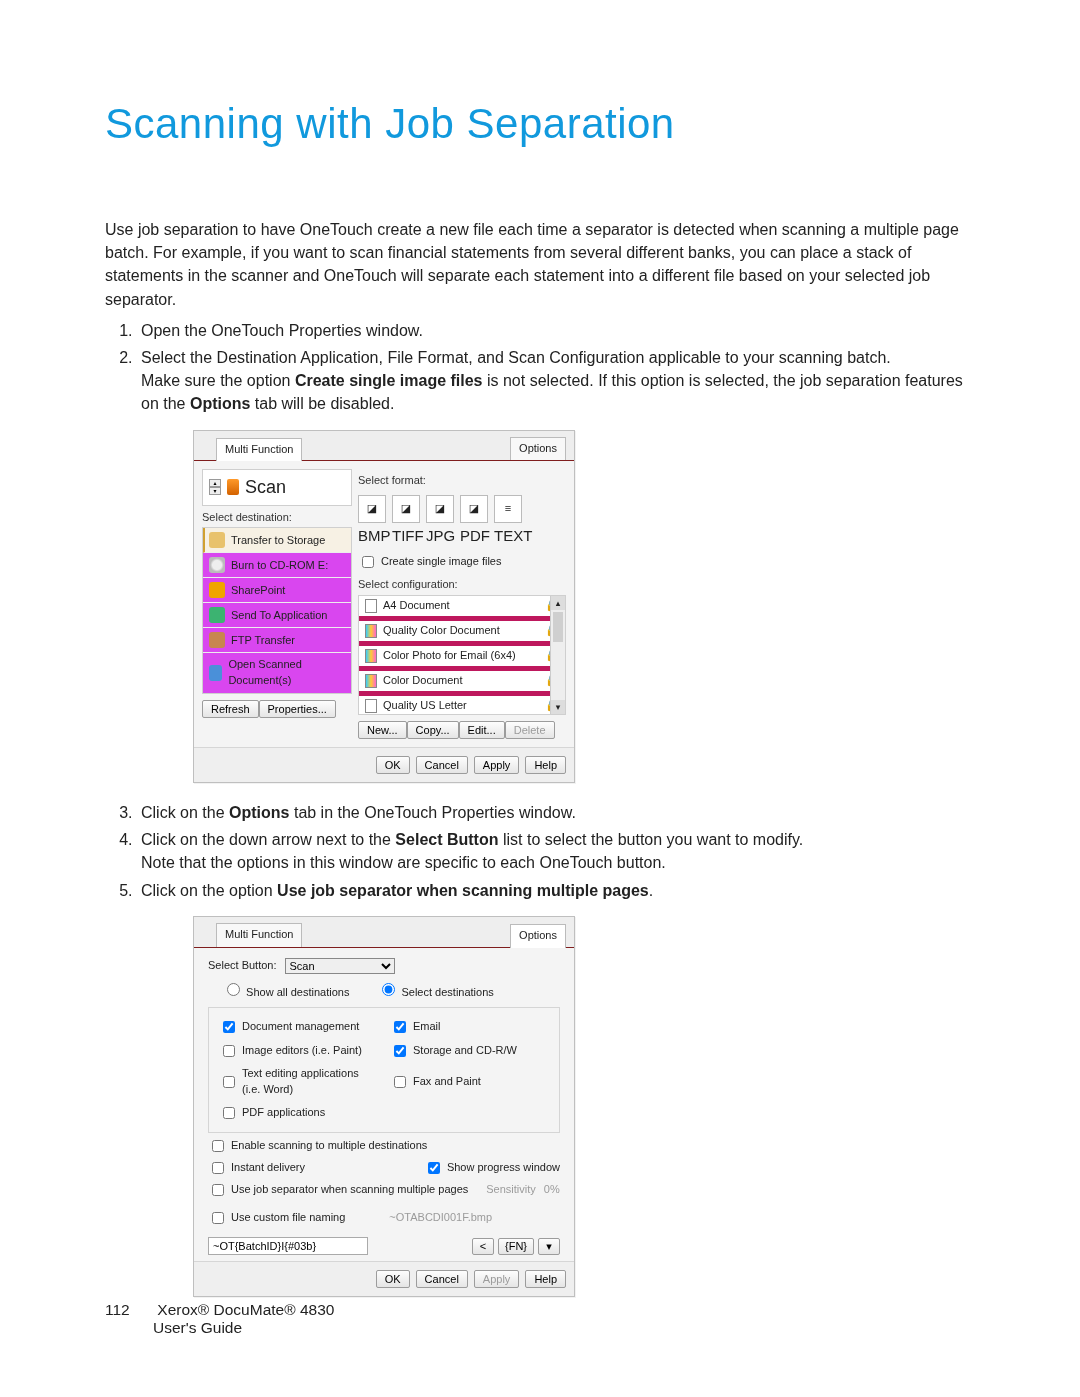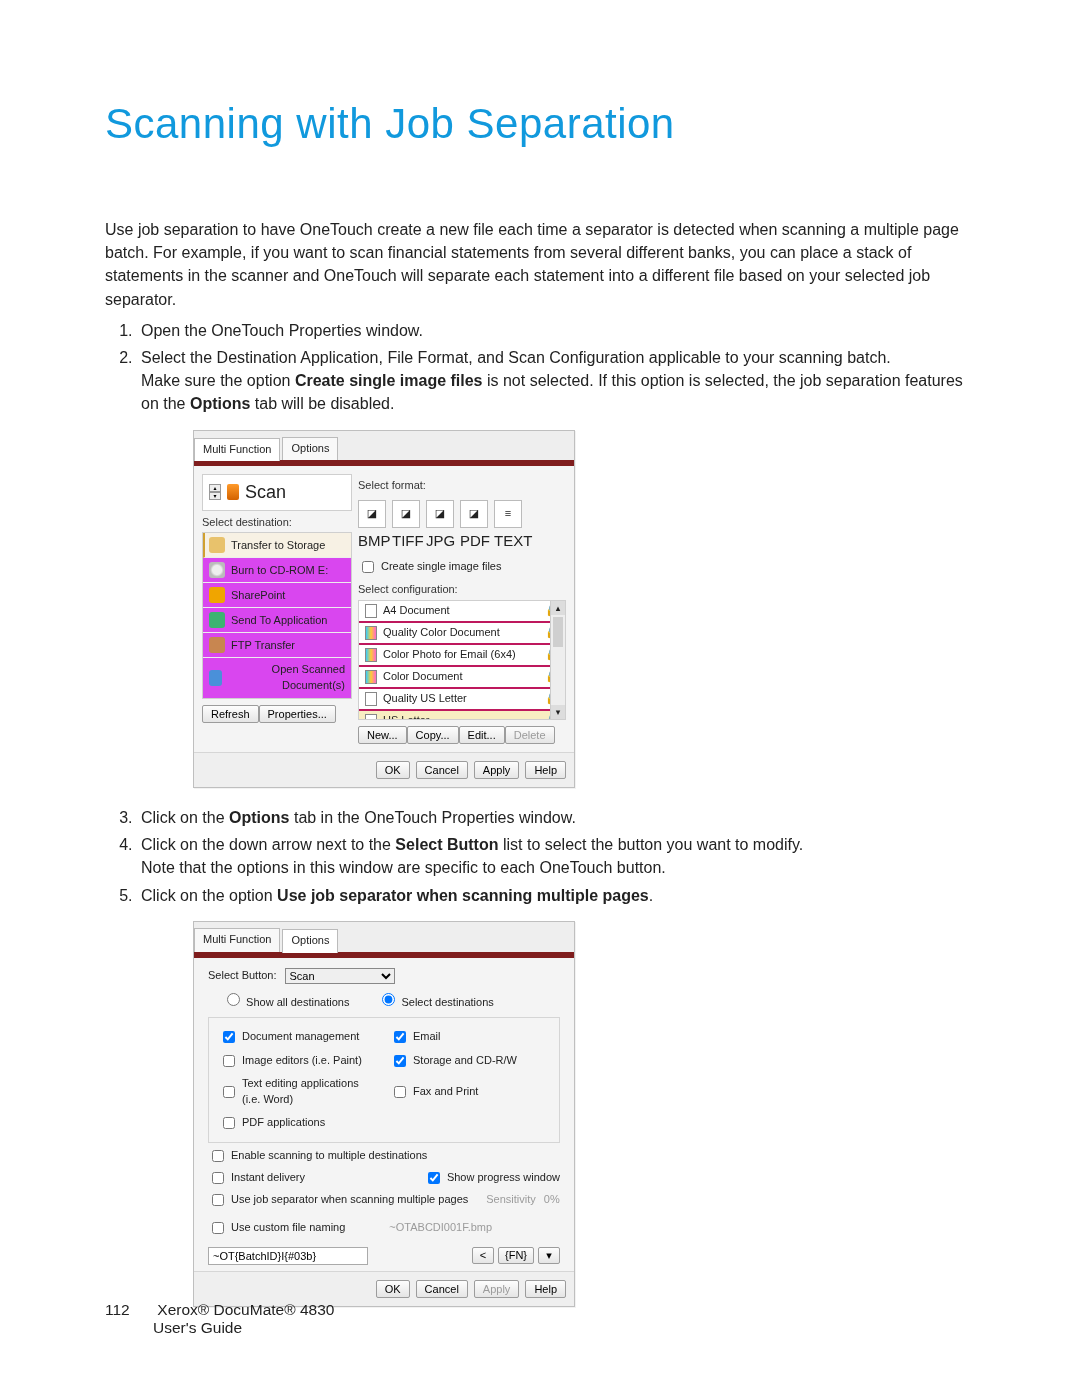--- a/index.html
+++ b/index.html
@@ -5,58 +5,58 @@
 html, body { margin:0; padding:0; background:#fff; font-family:"Segoe UI",Arial,sans-serif; color:#222; }
 .page { width:1080px; height:1397px; position:relative; box-sizing:border-box; padding:100px 105px 60px 105px; }
 h1.title { font-family:"Segoe UI Light","Segoe UI",Arial,sans-serif; font-weight:300; color:#1199dd; font-size:42px; margin:0 0 70px 0; letter-spacing:.5px; }
 .body-text { font-size:16px; line-height:1.45; margin:0 0 8px 0; }
 ol.main-list { margin:0; padding-left:32px; font-size:16px; line-height:1.45; }
 ol.main-list > li { margin-bottom:4px; padding-left:4px; }
 .bold { font-weight:700; }
 
 
 .win-dialog { width:380px; margin:14px 0 18px 52px; background:#f4f4f4; border:1px solid #bfbfbf; font-family:"Segoe UI",Tahoma,sans-serif; font-size:11px; color:#222; box-shadow:1px 1px 0 rgba(0,0,0,.05); }
-.tabs-row { display:flex; padding:6px 6px 0 0; border-bottom:6px solid #7f1d1d; background:#eee; }
+.tabs-row { display:flex; padding:6px 6px 0 22px; border-bottom:1px solid #7f1d1d; background:#eee;justify-content:space-between; }
 .tab { padding:3px 8px 4px 8px; border:1px solid #bbb; border-bottom:none; background:#f8f8f8; margin-right:2px; font-size:11px; }
 .tab.active { background:#fff; position:relative; top:1px; }
 .dlg-body { display:flex; padding:8px; gap:6px; }
 .left-col { width:150px; }
 .right-col { flex:1; }
 
 .scan-hdr { display:flex; align-items:center; gap:6px; border:1px solid #cfcfcf; padding:4px 6px; background:#fff; margin-bottom:4px; }
 .scan-hdr .spin { width:12px; line-height:7px; font-size:8px; display:flex; flex-direction:column; }
 .scan-hdr .spin button { width:12px; height:8px; padding:0; font-size:6px; border:1px solid #999; background:#eee; line-height:6px; }
 .scan-hdr .ic { width:12px; height:16px; background:linear-gradient(#ff9a2a,#d36200); border-radius:2px; }
 .scan-hdr .lbl { font-size:18px; font-family:"Segoe UI",Arial,sans-serif; }
 .small-label { font-size:11px; color:#333; margin:4px 0 2px 0; }
 
 .dest-list { border:1px solid #cfcfcf; background:#d946ef; }
 .dest-item { display:flex; align-items:center; gap:6px; padding:4px 6px; border-bottom:1px solid #ededed; }
-.dest-item:last-child { border-bottom:none;text-align:right; }
+.dest-item:last-child { border-bottom:none; }
 .dest-item .ic { width:16px; height:16px; border-radius:3px; }
 .ic-storage{background:#e8c26c;}
 .ic-cd{background:radial-gradient(circle,#eee 40%,#bbb 60%);border-radius:50%;}
 .ic-sp{background:#f0a500;border-radius:50%;}
 .ic-app{background:#3cb371;border-radius:50%;}
 .ic-ftp{background:#c88650;}
 .ic-open{background:#4a90d9;}
 .dest-item.selected { background:#f7f1e4; border-left:2px solid #d0a030; padding-left:4px; }
 
 .btn-row { display:flex; gap:0; padding:6px 0 0 0; }
 .btn-row button, .winbtn { font-size:11px; padding:2px 8px; border:1px solid #9c9c9c; background:linear-gradient(#fdfdfd,#e5e5e5); border-radius:2px; }
 
 .fmt-row { display:flex; gap:8px; padding:4px 0 4px 0; }
 .fmt { width:26px; text-align:center; }
 .fmt .box { width:26px; height:26px; border:1px solid #bbb; background:#fff; display:flex; align-items:center; justify-content:center; }
 .fmt .cap { font-size:15px; margin-top:2px; }
 .chk-line { display:flex; align-items:center; gap:4px; font-size:11px; padding:2px 0; }
 .chk-line input[type=checkbox] { width:12px; height:12px; }
 
 .cfg-list { border:1px solid #cfcfcf; background:#fff; height:118px; overflow:hidden; position:relative; }
-.cfg-row { display:flex; align-items:center; gap:6px; padding:2px 6px; border-bottom:2px solid #be185d; font-size:11px;text-align:center; }
+.cfg-row { display:flex; align-items:center; gap:6px; padding:2px 6px; border-bottom:5px solid #be185d; font-size:11px;text-align:center; }
 .cfg-row .pg { width:10px; height:12px; border:1px solid #888; background:#fff; }
 .cfg-row .pg.color{ background:linear-gradient(90deg,#3cf,#fc3,#f6c);} 
 .cfg-row .lock { color:#caa23a; font-size:11px; margin-left:auto; }
 .cfg-row.sel { background:#f8eec2; }
 .scroll { position:absolute; right:0; top:0; bottom:0; width:14px; background:#eee; border-left:1px solid #ccc; }
 .scroll .up,.scroll .down{height:14px;background:#ddd;text-align:center;font-size:9px;line-height:14px;}
 .scroll .thumb{height:30px;background:#cfcfcf;margin:2px 2px;}
 
 .dlg-footer { display:flex; justify-content:flex-end; gap:6px; padding:8px; border-top:1px solid #d6d6d6; background:#efefef; }
 
@@ -64,21 +64,21 @@
 .opts-body { padding:10px 14px 6px 14px; }
 .sel-btn { display:flex; align-items:center; gap:8px; font-size:11px; margin-bottom:6px; }
 .sel-btn select { width:110px; font-size:11px; border:1px solid #888; }
 .sel-btn select option.sel { background:#2a6fd6; color:#fff; }
 .radio-row { display:flex; gap:28px; font-size:11px; margin:4px 0 6px 14px; }
 .group-box { border:1px solid #d5d5d5; padding:8px 10px; margin:4px 0 2px 0; }
 .two-col { display:grid; grid-template-columns:1fr 1fr; gap:2px 12px; }
 .disabled-text { color:#9b9b9b; }
 .slider { width:40px; height:4px; background:#ddd; position:relative; display:inline-block; vertical-align:middle; }
 .slider .knob{ width:6px; height:10px; background:#bbb; position:absolute; left:0; top:-3px; border:1px solid #888; }
-.filename-row { display:flex; align-items:flex-start; gap:8px; margin-top:8px; font-size:11px; }
+.filename-row { display:flex; align-items:flex-end; gap:8px; margin-top:8px; font-size:11px; }
 .filename-row input[type=text] { flex:0 0 150px; font-size:11px; border:1px solid #aaa; padding:2px 4px; }
 .fn-buttons { display:flex; gap:4px; margin-left:auto; }
 .fn-buttons .winbtn { padding:1px 6px; min-width:22px; }
 
 .page-footer { position:absolute; left:105px; bottom:60px; font-size:15.5px; }
 .page-footer .pn { display:inline-block; width:48px; }
 </style>
 </head>
 <body>
 
@@ -272,21 +272,21 @@
               <div class="chk-line">
                   <input type="checkbox" checked="" style="">
                   <span>Storage and CD-R/W</span>
                 </div>
               <div class="chk-line">
                   <input type="checkbox" style="">
                   <span>Text editing applications (i.e. Word)</span>
                 </div>
               <div class="chk-line">
                   <input type="checkbox" style="">
-                  <span>Fax and Print</span>
+                  <span>Fax and Paint</span>
                 </div>
               <div class="chk-line">
                   <input type="checkbox" style="">
                   <span>PDF applications</span>
                 </div>
             </div>
           </div>
 
           <div class="chk-line">
               <input type="checkbox" style="">

